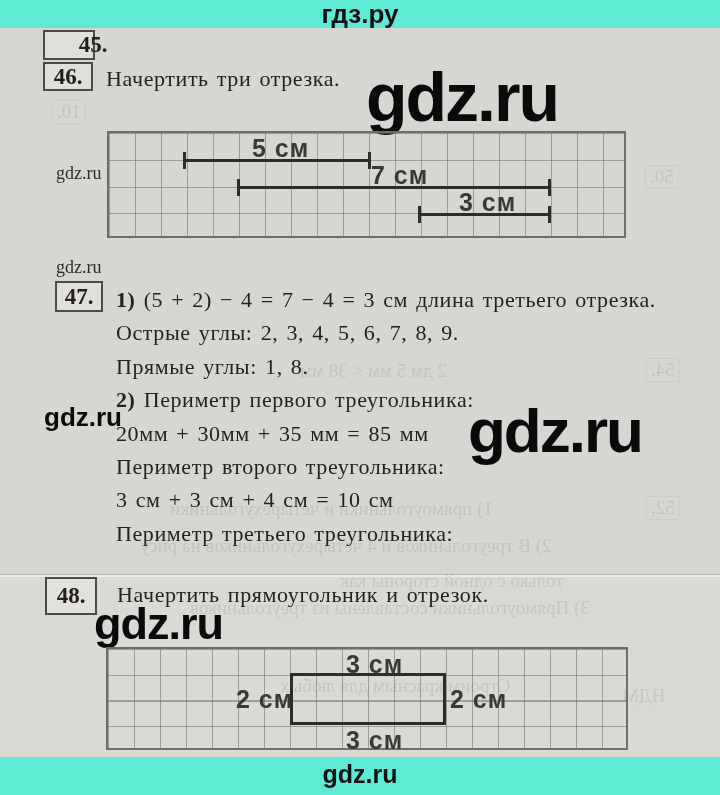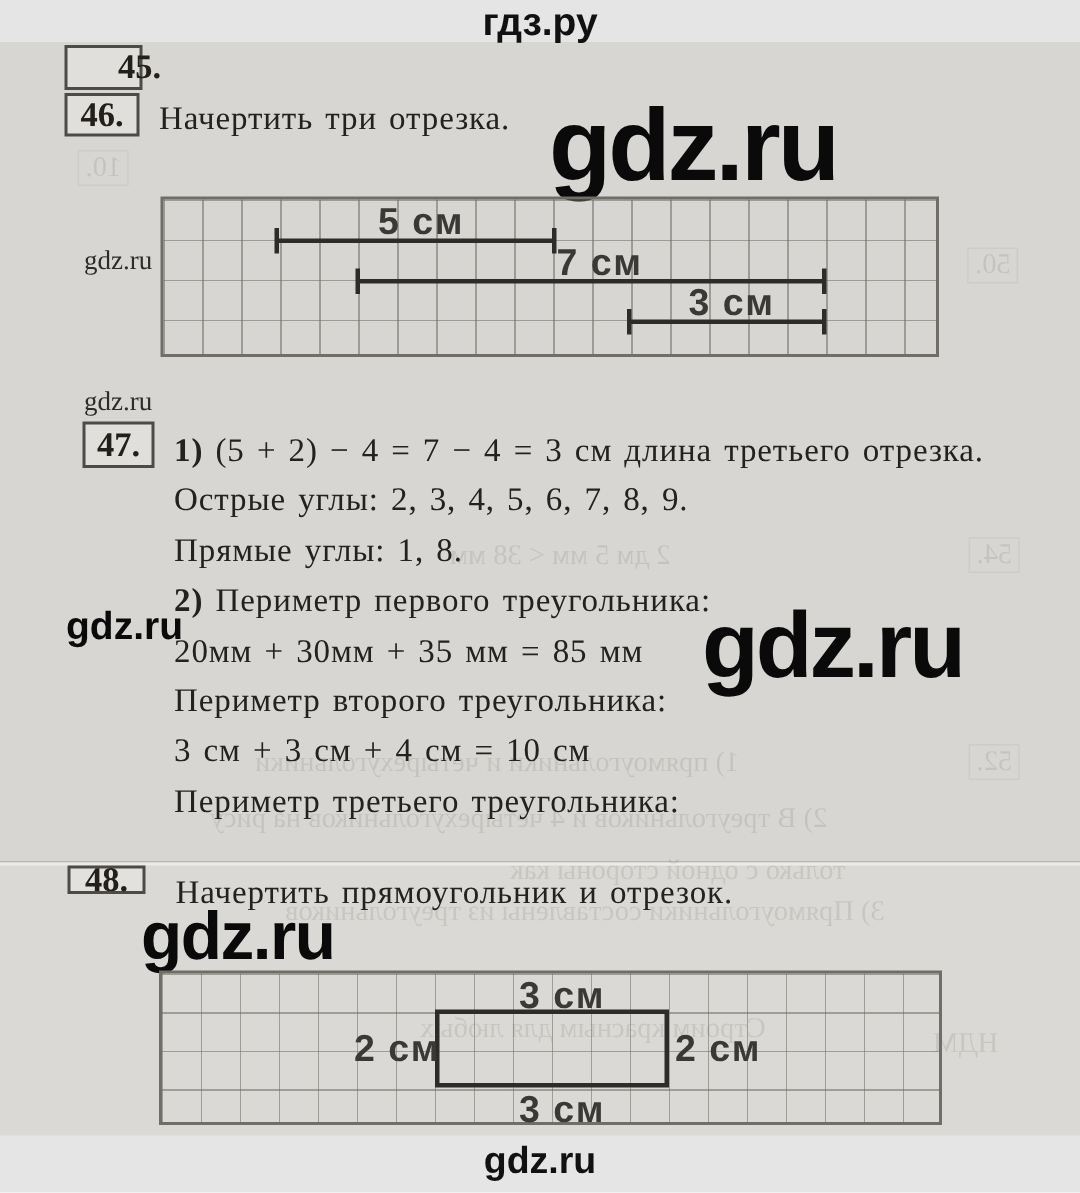--- a/index.html
+++ b/index.html
@@ -1,16 +1,16 @@
 <!DOCTYPE html>
 <html><head>
 <meta charset="utf-8">
 <style>
   html,body{margin:0;padding:0;background:#fff;}
-  #page{position:relative;width:720px;height:795px;overflow:hidden;background:#e5e5e5;
+  #page{position:relative;width:720px;height:795px;overflow:hidden;background:#5eead4;
         font-family:"Liberation Serif",serif;color:#1f1d1b;}
   .abs{position:absolute;}
   
   #scan-top{left:0;top:28px;width:720px;height:547px;background:#d8d6d2;}
   #scan-bottom{left:0;top:575px;width:720px;height:182px;background:#dbd9d5;}
   #seam{left:0;top:574px;width:720px;height:1px;background:#b8b6b1;}
   #seam2{left:0;top:575px;width:720px;height:2px;background:#edebe7;}
   
   .brand{font-family:"Liberation Sans",sans-serif;font-weight:700;color:#111;white-space:nowrap;}
   #site-header{left:0;top:0;width:720px;height:28px;text-align:center;font-size:26px;line-height:28px;}
@@ -103,21 +103,21 @@
     <div class="ptext"><span class="pfx">2) </span><span>Периметр первого треугольника:</span></div>
     <div class="ptext"><span class="pfx"></span><span>20мм + 30мм + 35 мм = 85 мм</span></div>
     <div class="ptext"><span class="pfx"></span><span>Периметр второго треугольника:</span></div>
     <div class="ptext"><span class="pfx"></span><span>3 см + 3 см + 4 см = 10 см</span></div>
     <div class="ptext"><span class="pfx"></span><span>Периметр третьего треугольника:</span></div>
   </div>
 
   <div class="abs wm" style="left:44px;top:404px;font-size:26px;">gdz.ru</div>
   <div class="abs wm" style="left:468px;top:400px;font-size:62px;letter-spacing:-2px;">gdz.ru</div>
 
-  <div class="abs pnum" style="left:45px;top:577px;width:52px;height:19px;">48.</div>
+  <div class="abs pnum" style="left:45px;top:577px;width:52px;height:38px;">48.</div>
   <div class="abs ptext" style="left:109px;top:582px;margin-left:8px;">Начертить прямоугольник и отрезок.</div>
   <div class="abs wm" style="left:94px;top:601px;font-size:45px;letter-spacing:-1px;">gdz.ru</div>
 
   <div class="abs grid" id="grid2" style="left:106px;top:647px;width:522px;height:103px;--row:25.75px;">
     <div class="abs" id="rect48" style="left:182px;top:24px;width:156px;height:52px;"></div>
     <div class="abs seg-label" style="left:238px;top:1px;">3 см</div>
     <div class="abs seg-label" style="left:128px;top:36px;">2 см</div>
     <div class="abs seg-label" style="left:342px;top:36px;">2 см</div>
     <div class="abs seg-label" style="left:238px;top:77px;">3 см</div>
   </div>

